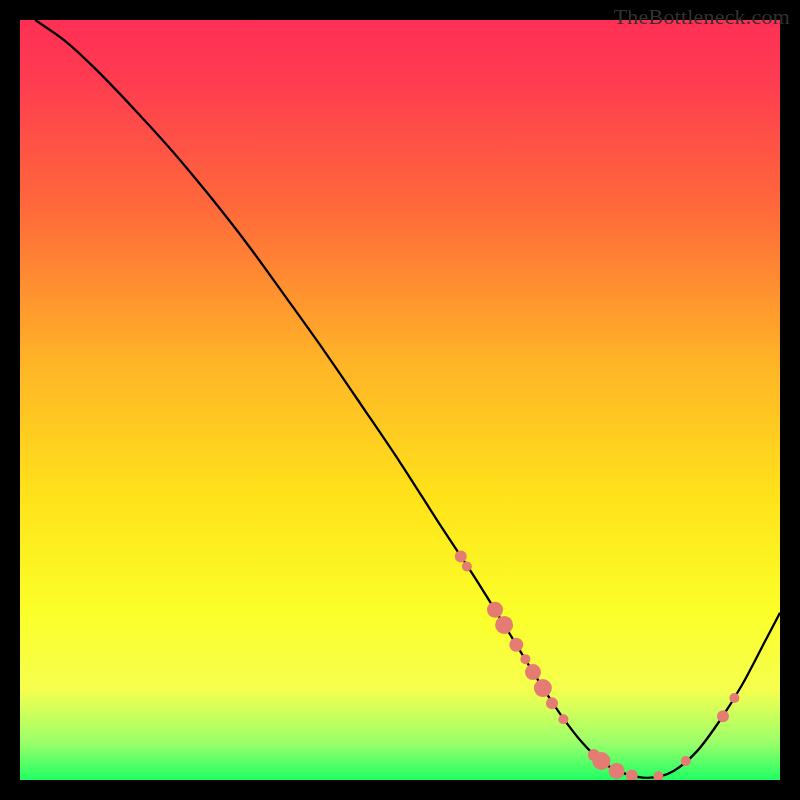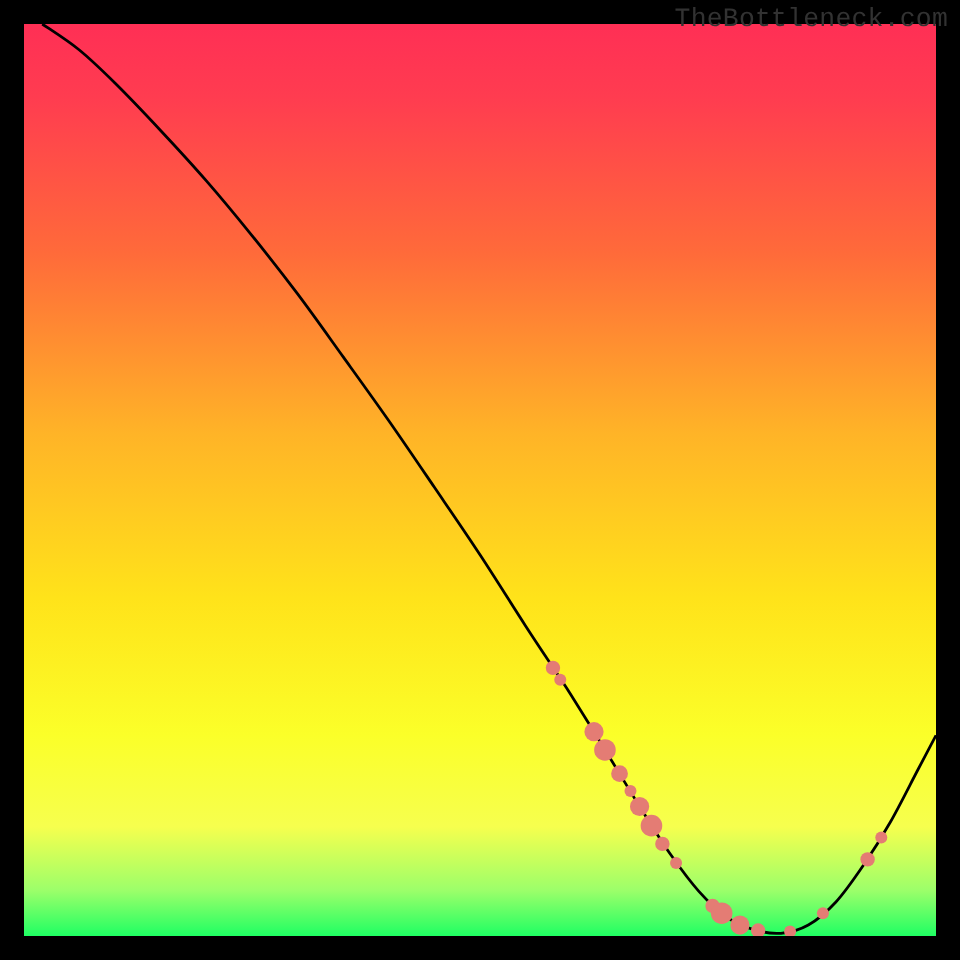--- a/index.html
+++ b/index.html
@@ -43,21 +43,21 @@
       #1fff63 100%
     );
   }
   .watermark {
     position: absolute;
     top: 4px;
     right: 10px;
     color: #323232;
     font-size: 22px;
     font-weight: 500;
-    font-family: Liberation Mono, monospace;
+    font-family: Liberation Serif, serif;
     letter-spacing: 0.2px;
     user-select: none;
   }
   svg.curve {
     position: absolute;
     left: 0; top: 0;
     width: 760px;
     height: 760px;
     overflow: visible;
   }

